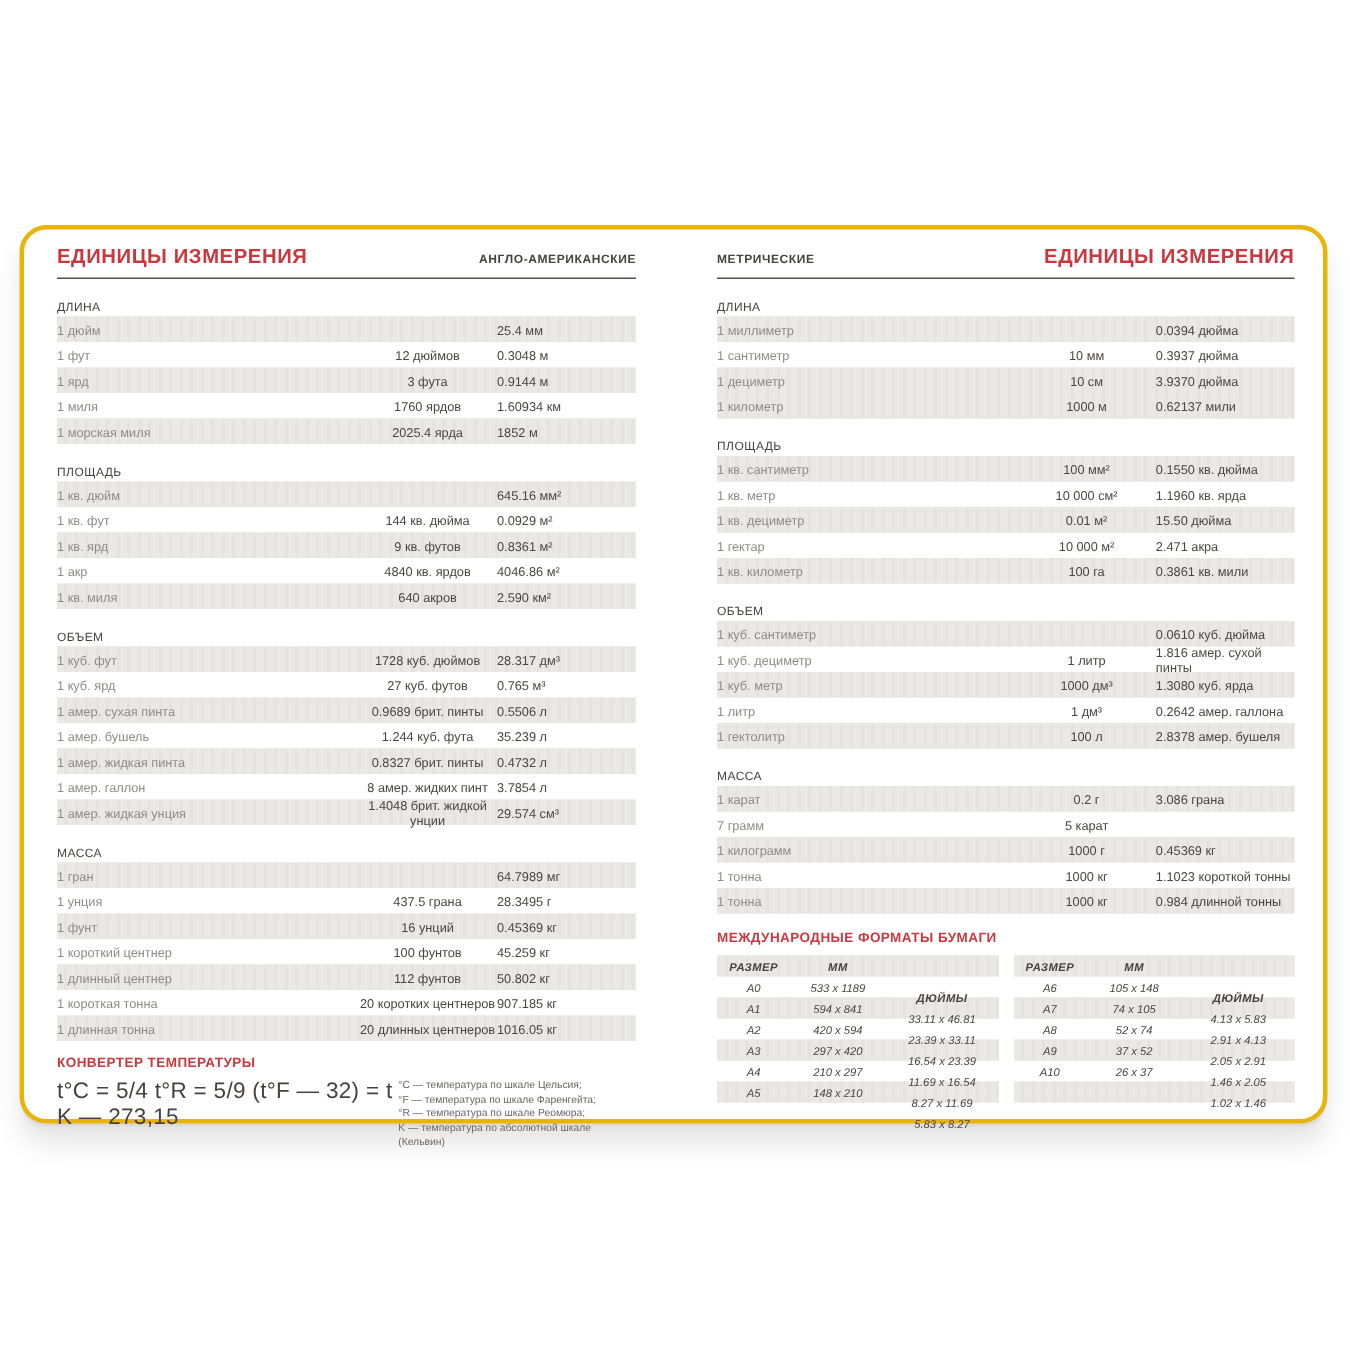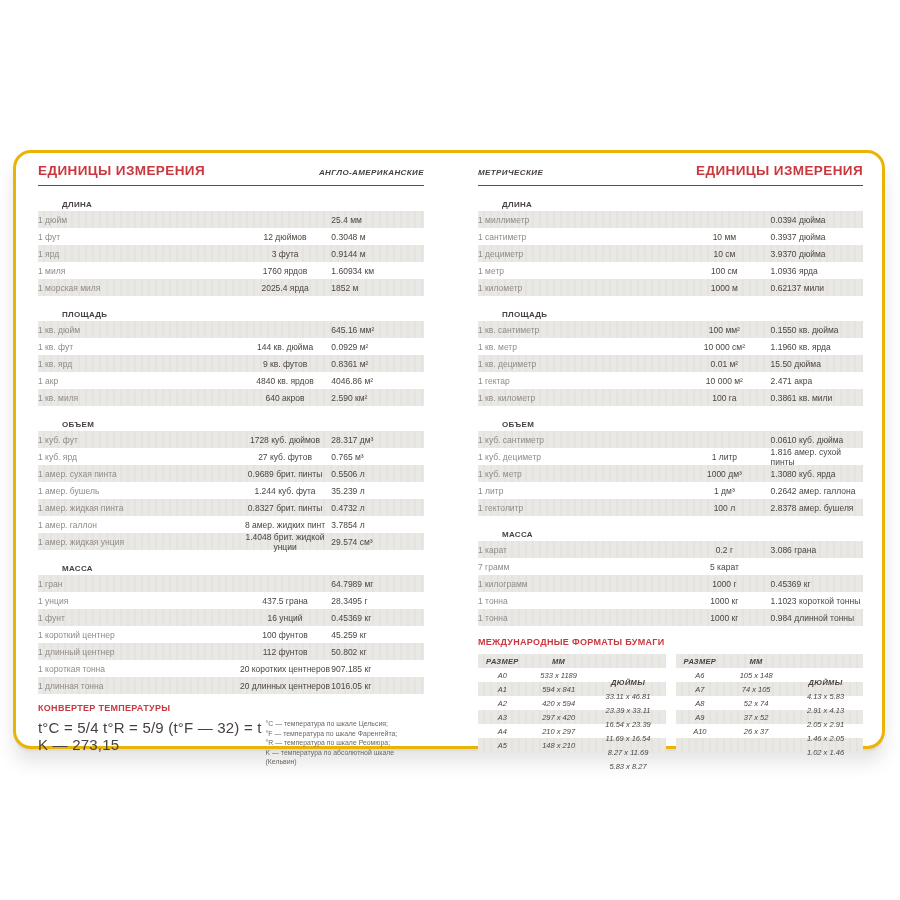--- a/index.html
+++ b/index.html
@@ -11,24 +11,24 @@
     position:absolute;left:13px;top:150px;width:872px;height:599px;
     background:#ffffff;border-radius:18px;border:3px solid #eab308;
     box-shadow:0 3px 0 -1px #dddcd9, 0 6px 1px -2px #e7e6e3, 0 14px 18px rgba(0,0,0,.10);
     display:flex;box-sizing:border-box;
   }
   .page{width:50%;box-sizing:border-box;padding-top:10px;position:relative;}
   .page-left{padding-left:22px;padding-right:25px;}
   .page-right{padding-left:29px;padding-right:19px;}
   .page-head{display:flex;justify-content:space-between;align-items:baseline;height:19px;}
   .title-red{font-size:13.5px;font-weight:bold;color:#c9383e;letter-spacing:.4px;}
-  .head-sub{font-size:8px;font-weight:bold;color:#474240;letter-spacing:.4px;font-style:italic;}
+  .head-sub{font-size:8px;font-weight:bold;color:#474240;letter-spacing:.4px;}
   .rule{border-bottom:1.4px solid #55504c;margin-top:3px;}
   .section{margin-top:12px;}
-  .sec-h{font-size:8px;font-weight:bold;color:#474240;letter-spacing:.3px;height:13px;line-height:13px;margin-left:24px;}
+  .sec-h{font-size:8px;font-weight:normal;color:#474240;letter-spacing:.3px;height:13px;line-height:13px;}
   .t-row{display:flex;height:17px;align-items:center;font-size:8.5px;color:#4a4542;}
   .t-row.stripe{
     background-color:#e9e8e5;
     background-image:repeating-linear-gradient(90deg,#e9e8e5 0 5px,#e4e3e0 5px 7px);
   }
   .c1{width:52%;text-align:left;padding-right:14px;box-sizing:border-box;color:#8f8b88;}
   .c2{width:24%;text-align:center;}
   .c3{width:24%;text-align:left;}
   .temp{margin-top:8px;}
   .temp-h,.paper-h{font-size:9px;font-weight:bold;color:#c9383e;letter-spacing:.3px;height:13px;line-height:13px;}
@@ -227,25 +227,20 @@
           <div class="t-row">
             <div class="c1">1 сантиметр</div>
             <div class="c2">10 мм</div>
             <div class="c3">0.3937 дюйма</div>
           </div>
           <div class="t-row stripe">
             <div class="c1">1 дециметр</div>
             <div class="c2">10 см</div>
             <div class="c3">3.9370 дюйма</div>
           </div>
-          <div class="t-row">
-            <div class="c1">1 метр</div>
-            <div class="c2">100 см</div>
-            <div class="c3">1.0936 ярда</div>
-          </div>
           <div class="t-row stripe">
             <div class="c1">1 километр</div>
             <div class="c2">1000 м</div>
             <div class="c3">0.62137 мили</div>
           </div>
         </div>
         <div class="section">
           <div class="sec-h">ПЛОЩАДЬ</div>
           <div class="t-row stripe">
             <div class="c1">1 кв. сантиметр</div>

